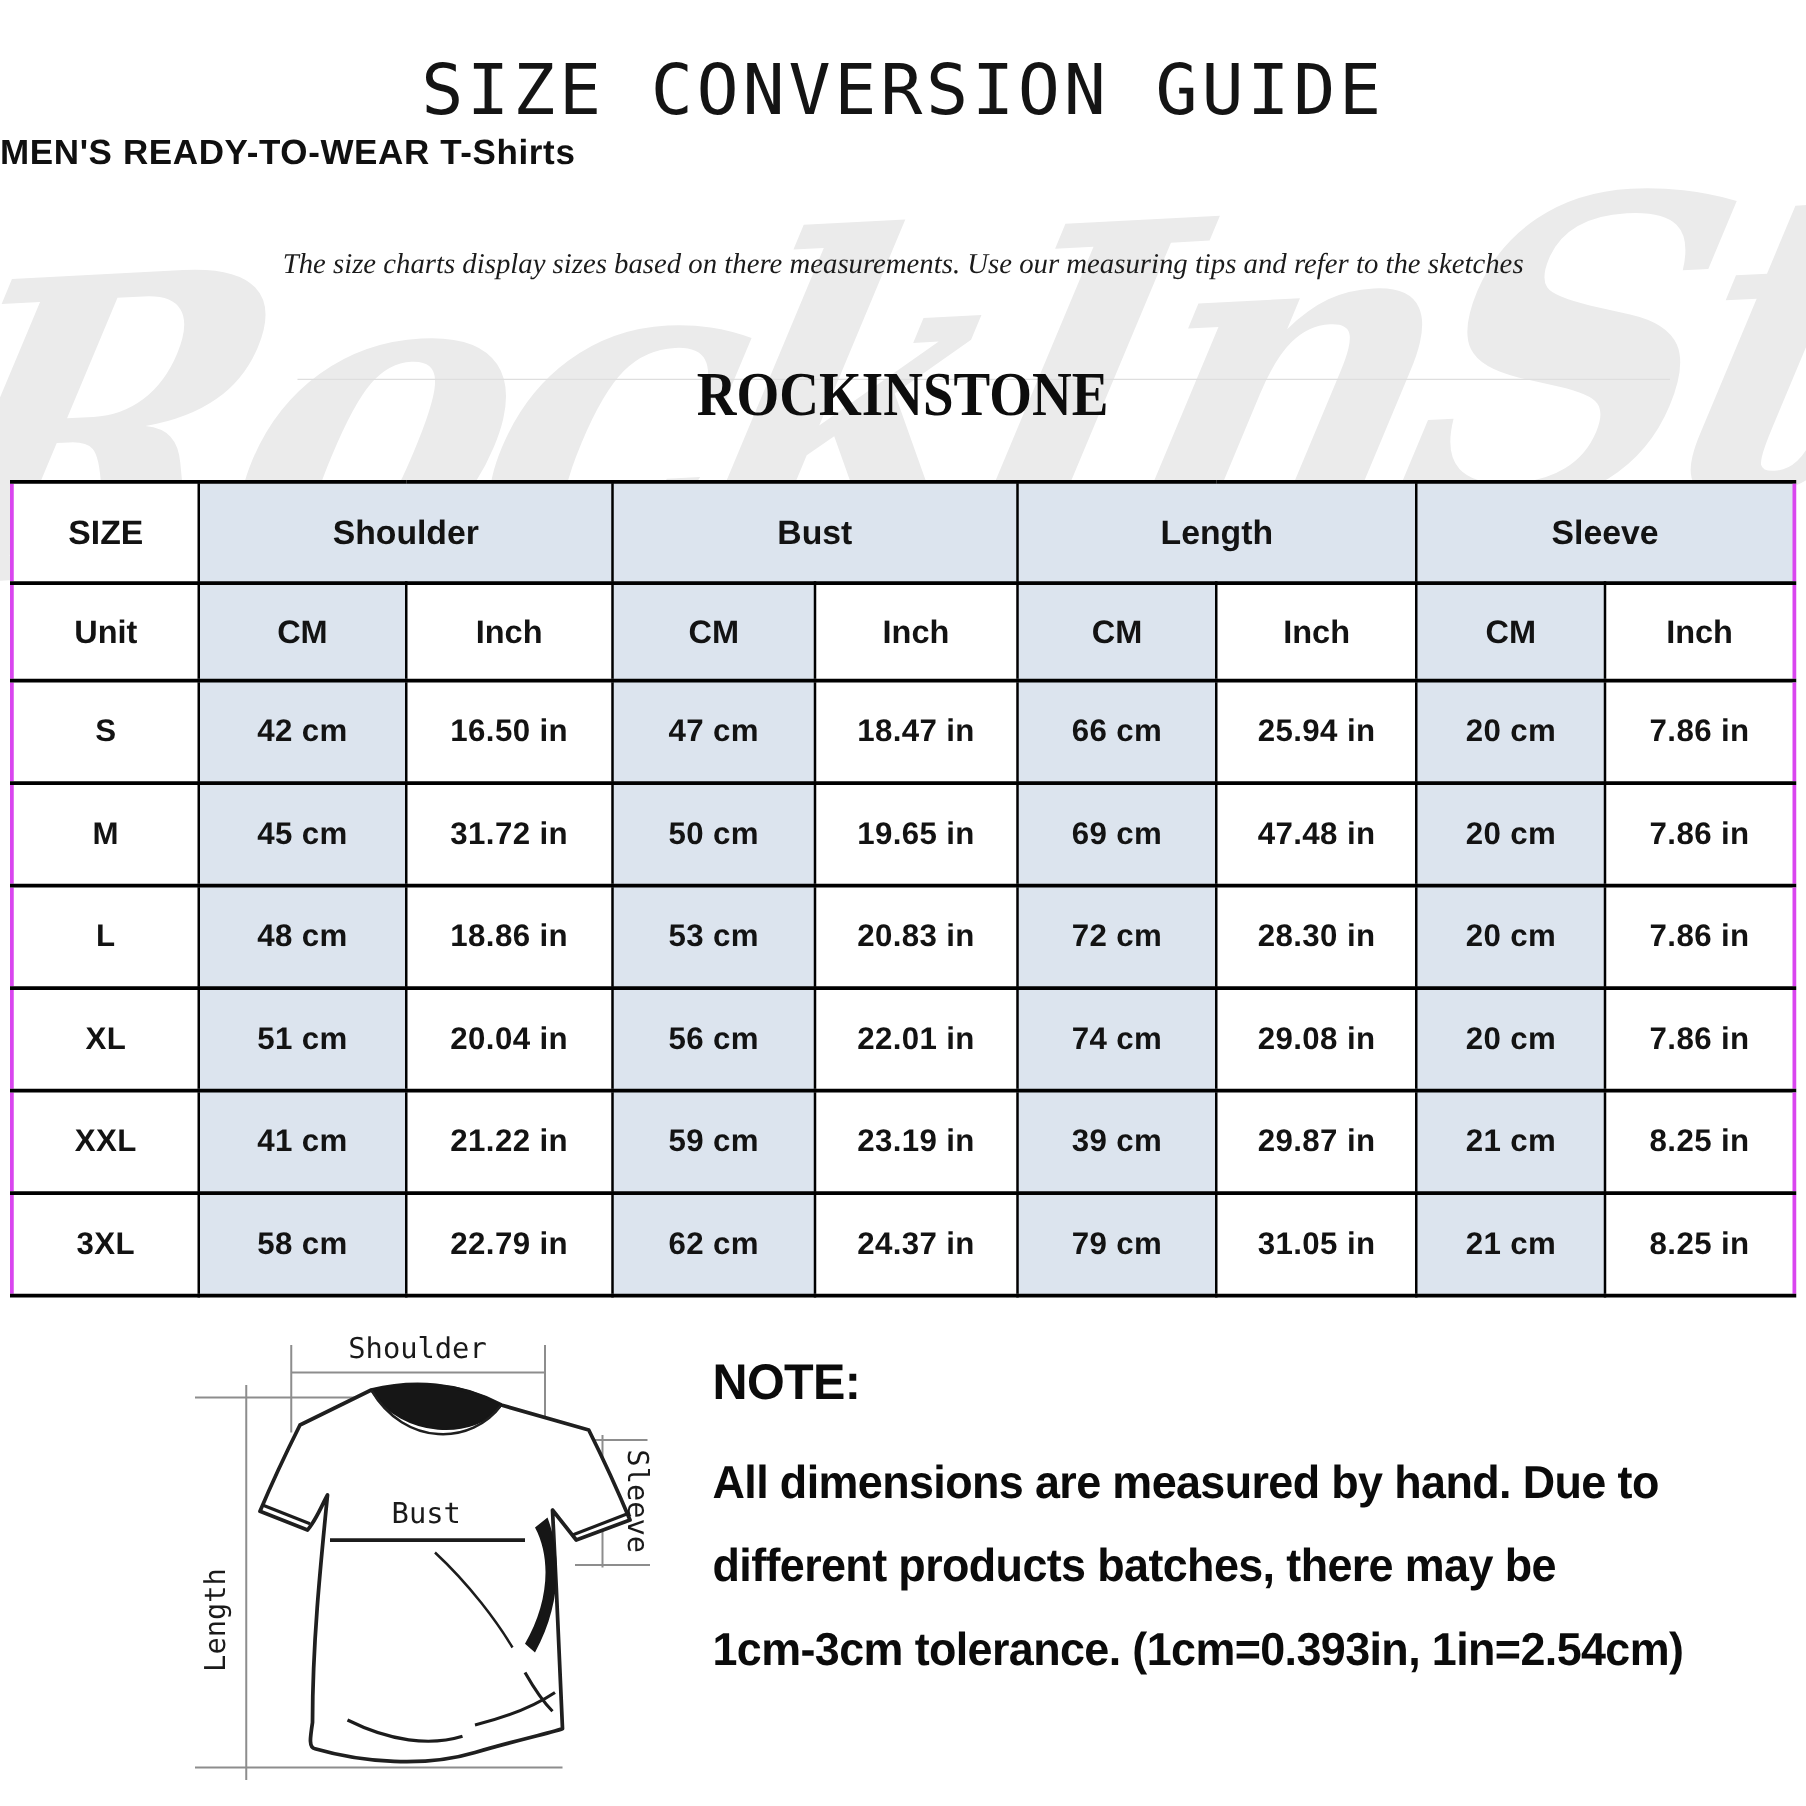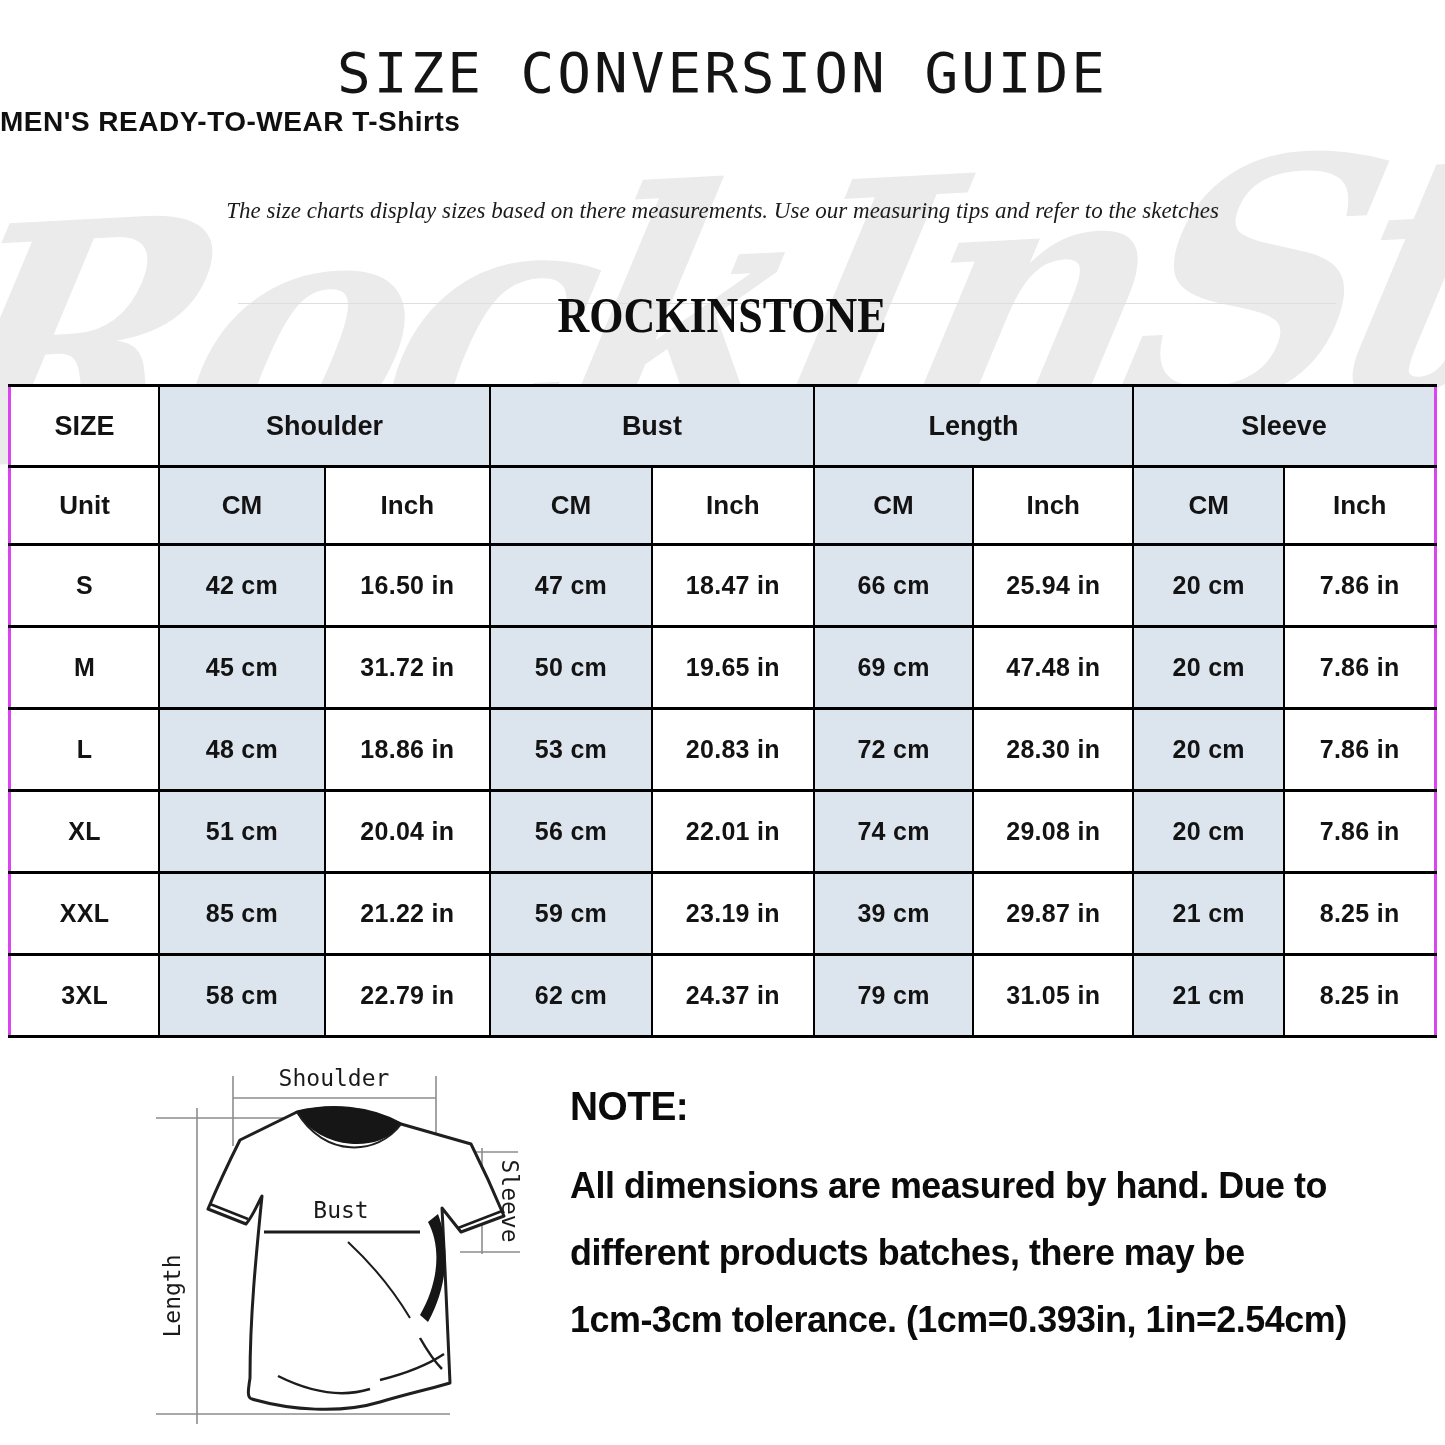--- a/index.html
+++ b/index.html
@@ -164,21 +164,21 @@
       <td class="white">20.04 in</td>
       <td class="blue">56 cm</td>
       <td class="white">22.01 in</td>
       <td class="blue">74 cm</td>
       <td class="white">29.08 in</td>
       <td class="blue">20 cm</td>
       <td class="white">7.86 in</td>
     </tr>
     <tr class="r-data">
       <td class="white">XXL</td>
-      <td class="blue">85 cm</td>
+      <td class="blue">41 cm</td>
       <td class="white">21.22 in</td>
       <td class="blue">59 cm</td>
       <td class="white">23.19 in</td>
       <td class="blue">39 cm</td>
       <td class="white">29.87 in</td>
       <td class="blue">21 cm</td>
       <td class="white">8.25 in</td>
     </tr>
     <tr class="r-data">
       <td class="white">3XL</td>

